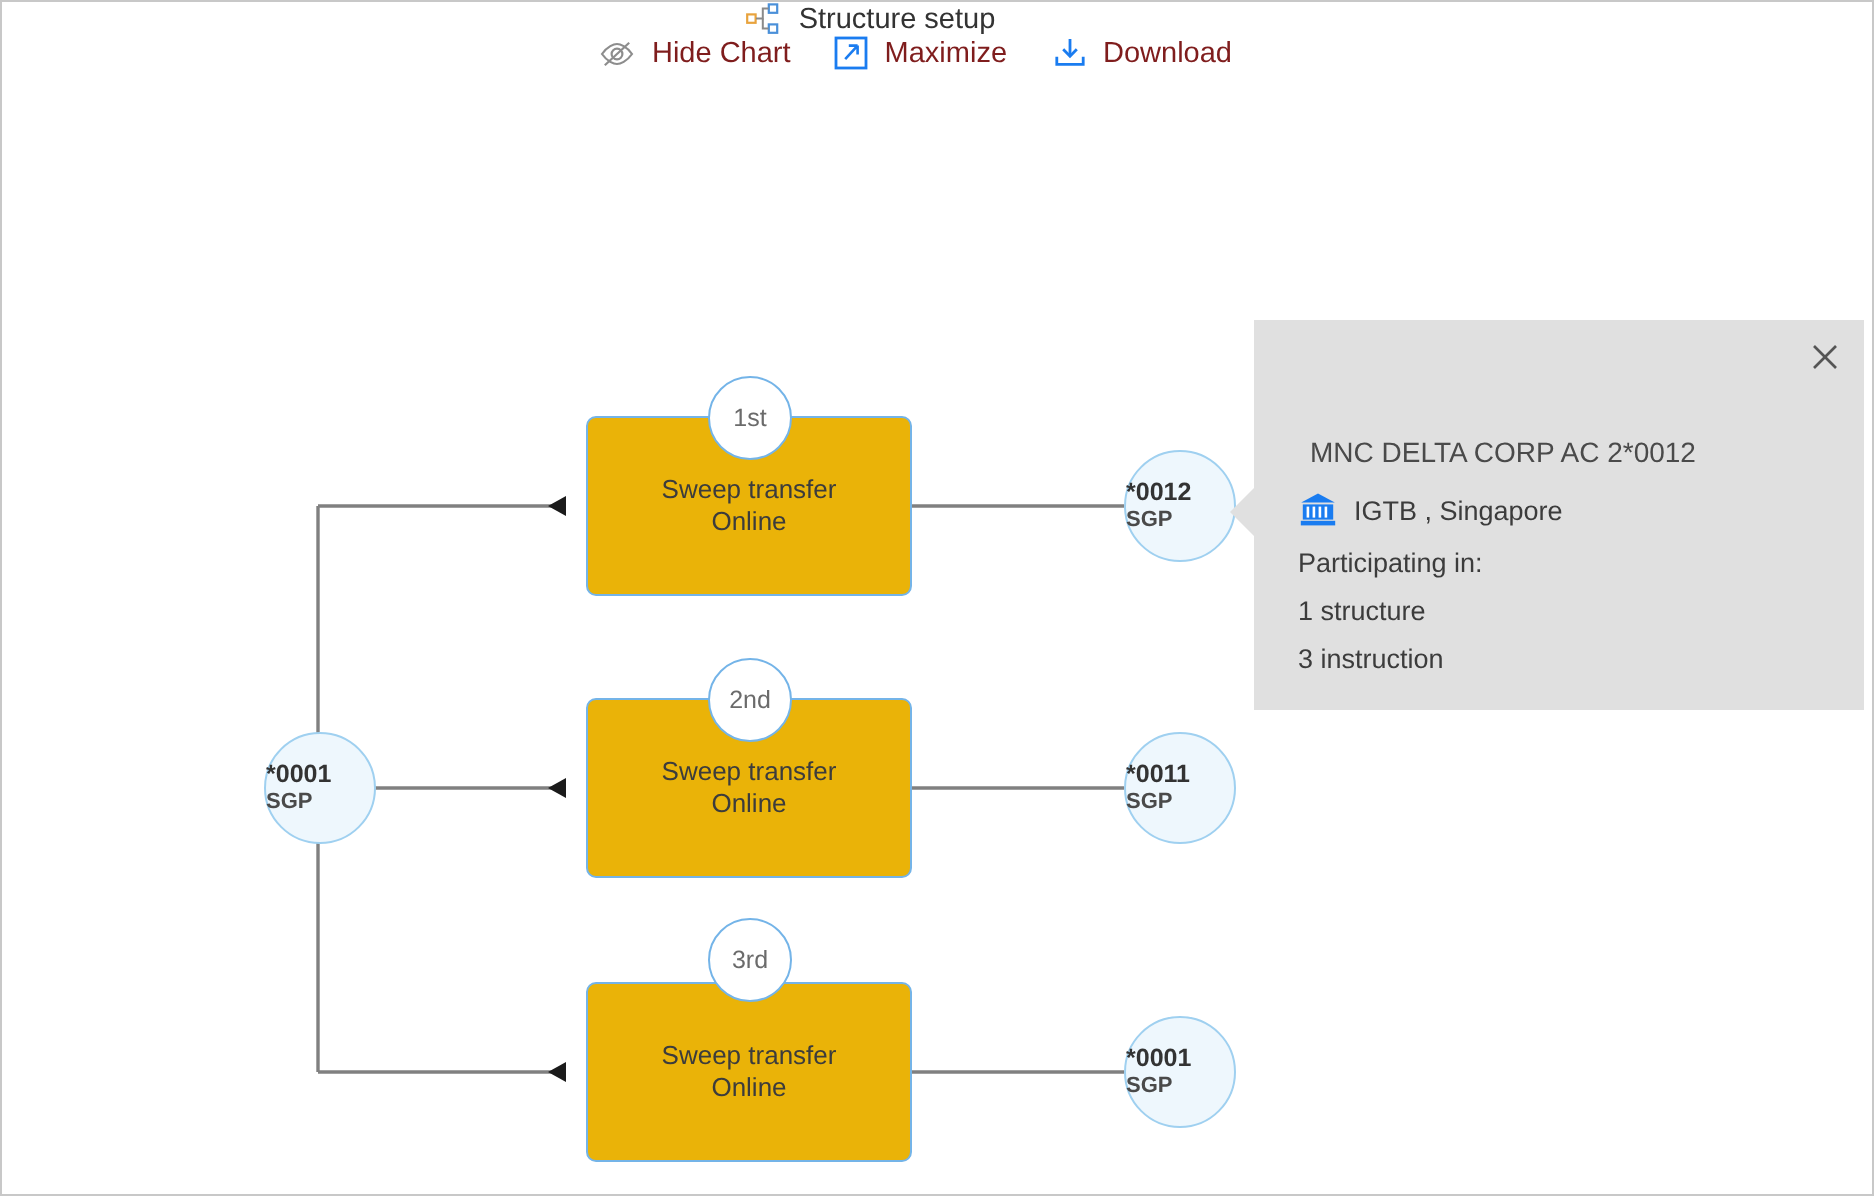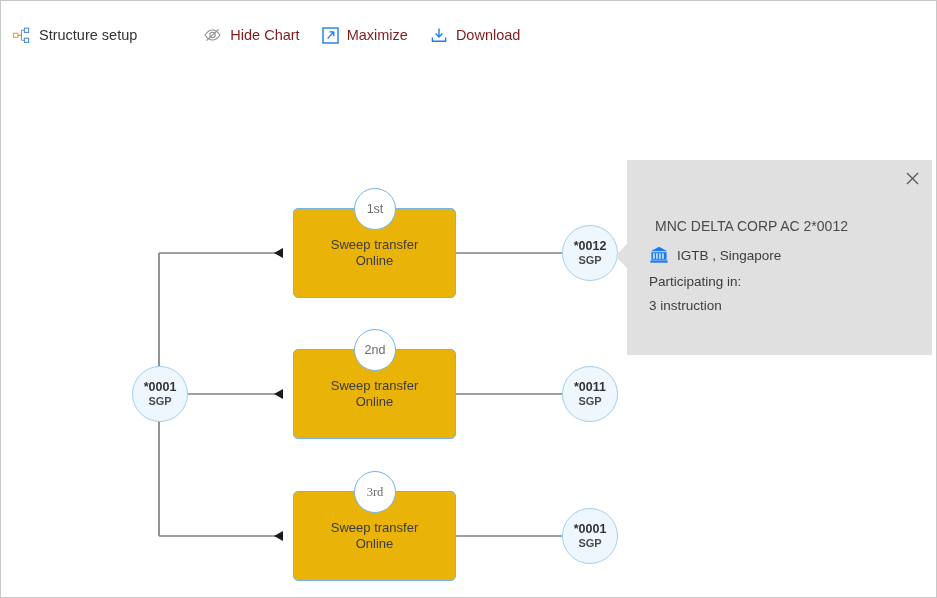--- a/index.html
+++ b/index.html
@@ -18,27 +18,28 @@
     height: 598px;
     box-sizing: border-box;
     background: #ffffff;
     border: 1px solid #c8c8c8;
     overflow: hidden;
   }
 
   
   .toolbar {
     position: absolute;
-    left: 0; top: 12px;
+    left: 0; top: 0;
     width: 100%;
     height: 44px;
     display: flex;
     align-items: center;
-    padding-left: 12px;
+    padding-left: 0;
     box-sizing: border-box;
+    flex-direction: column;
   }
   .toolbar-group {
     display: flex;
     align-items: center;
   }
   .structure-setup {
     display: flex;
     align-items: center;
     gap: 9px;
     margin-right: 66px;
@@ -109,21 +110,21 @@
   }
   .acct-circle {
     position: absolute;
     width: 54px;
     height: 54px;
     border-radius: 50%;
     border: 1.4px solid #9fd0f0;
     background: #eef7fd;
     display: flex;
     flex-direction: column;
-    align-items: center;
+    align-items: flex-start;
     justify-content: center;
     line-height: 1.15;
   }
   .acct-circle .acct-num {
     font-size: 12.5px;
     color: #333333;
     font-weight: 600;
   }
   .acct-circle .acct-ctry {
     font-size: 11px;
@@ -308,21 +309,21 @@
       <span class="acct-num">*0011</span>
       <span class="acct-ctry">SGP</span>
     </div>
 
     <div class="node-box" style="left:292px; top:446px; width:163px; height:90px;">
       <div>
         <div>Sweep transfer</div>
         <div>Online</div>
       </div>
     </div>
-    <div class="seq-badge" style="left:353px; top:426px;font-family:Liberation Serif, serif;">
+    <div class="seq-badge" style="left:353px; top:414px;">
       <span>3rd</span>
     </div>
     <div class="acct-circle" style="left:561px; top:491px; transform:translateY(-50%);">
       <span class="acct-num">*0001</span>
       <span class="acct-ctry">SGP</span>
     </div>
 
   </div>
 
   <div class="tooltip">
@@ -347,17 +348,18 @@
             <rect x="7.3" y="8.3" width="1.3" height="5.5" fill="#ffffff"></rect>
             <rect x="10.3" y="8.3" width="1.3" height="5.5" fill="#ffffff"></rect>
             <rect x="13.3" y="8.3" width="1.3" height="5.5" fill="#ffffff"></rect>
             <rect x="1.4" y="15.4" width="17.2" height="2.3" fill="#1a7cf0"></rect>
           </svg>
         </span>
         <span class="tt-bank-label">IGTB , Singapore</span>
       </div>
 
       <div class="tt-line">Participating in:</div>
+      <div class="tt-line">1 structure</div>
       <div class="tt-line">3 instruction</div>
     </div>
   </div>
 
 </div>
 
 </body></html>

